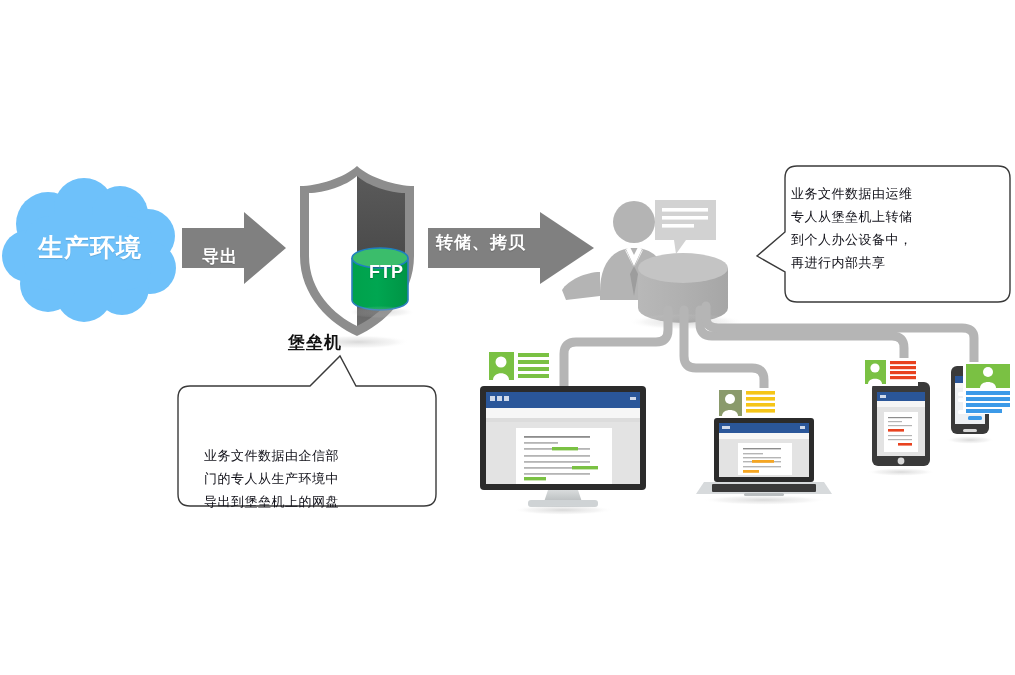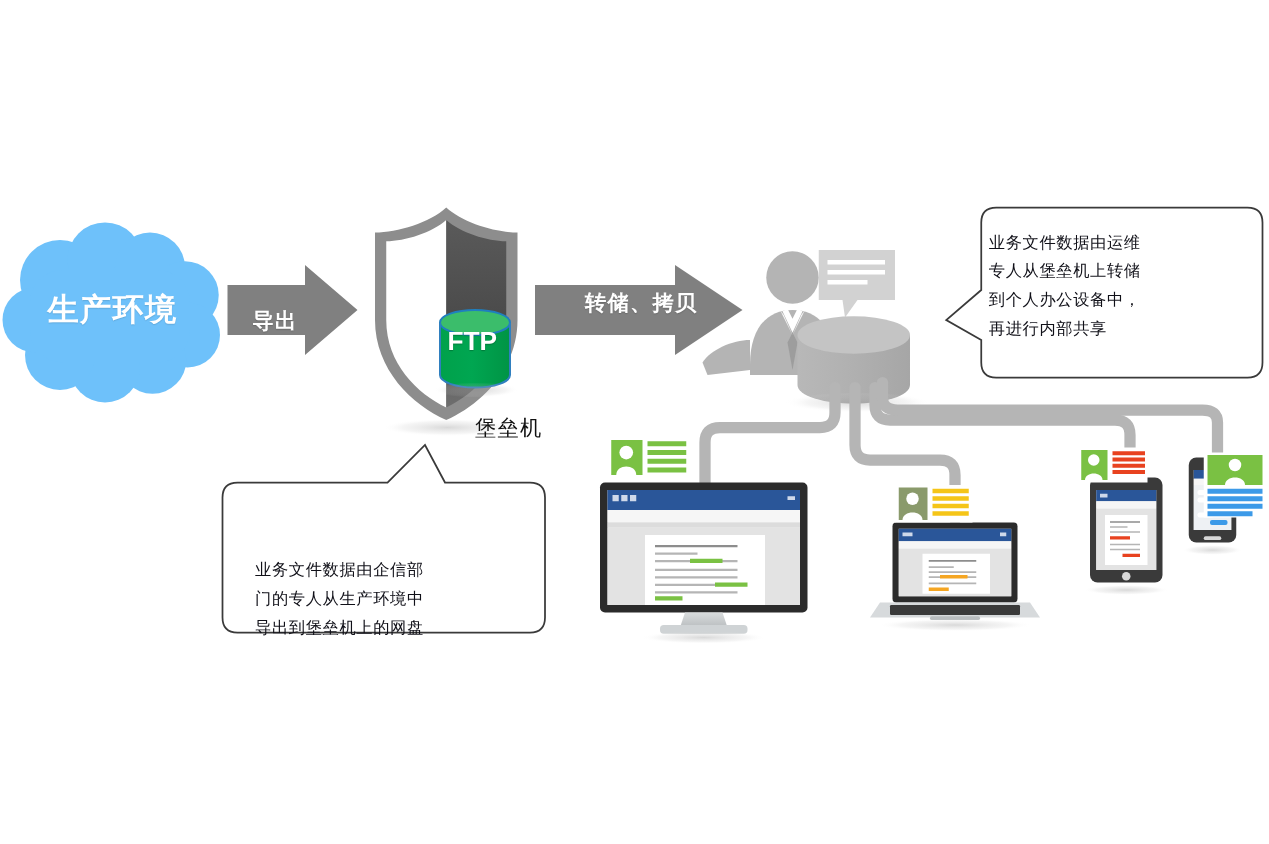--- a/index.html
+++ b/index.html
@@ -23,29 +23,29 @@
   .arrow-lbl{
     position:absolute;color:#fff;font-weight:bold;font-size:17px;
     letter-spacing:1px;white-space:nowrap;
     text-shadow:0 1px 1px rgba(0,0,0,.18);
   }
   #arrow1 .arrow-lbl{left:20px;top:33px;}
   #arrow2 .arrow-lbl{left:16px;top:19px;}
 
   
   #ftp-text{
-    left:358px;top:262px;width:56px;
-    color:#ffffff;font-weight:bold;font-size:21px;
+    left:358px;top:262px;width:56px;text-align:center;
+    color:#ffffff;font-weight:bold;font-size:18px;
     text-shadow:0 1px 1px rgba(0,0,0,.25);
   }
 
   
   #bastion-label{
-    left:304px;top:331px;width:130px;text-align:right;
-    font-weight:normal;font-size:17px;color:#111;letter-spacing:1px;
+    left:288px;top:331px;width:130px;text-align:left;
+    font-weight:bold;font-size:17px;color:#111;letter-spacing:1px;
   }
 
   
   .callout-text{
     position:absolute;color:#101018;font-size:13px;line-height:23px;
     letter-spacing:0.5px;white-space:pre-line;
   }
   #callout-left-text{left:204px;top:402px;width:236px;margin-top:42px;}
   #callout-right-text{left:791px;top:182px;width:206px;}
 </style>
@@ -328,21 +328,21 @@
   </svg>
 
   <div class="abs" id="cloud">
     <div class="lbl">生产环境</div>
   </div>
 
   <div class="abs" id="arrow1" style="left:182px;top:212px;width:104px;height:72px;">
     <span class="arrow-lbl">导出</span>
   </div>
 
-  <div class="abs" id="arrow2" style="left:452px;top:212px;width:166px;height:72px;">
+  <div class="abs" id="arrow2" style="left:420px;top:212px;width:166px;height:72px;">
     <span class="arrow-lbl">转储、拷贝</span>
   </div>
 
   <div class="abs" id="ftp-text">FTP</div>
 
   <div class="abs" id="bastion-label">堡垒机</div>
 
   <div class="callout-text" id="callout-left-text">业务文件数据由企信部
 门的专人从生产环境中
 导出到堡垒机上的网盘</div>

